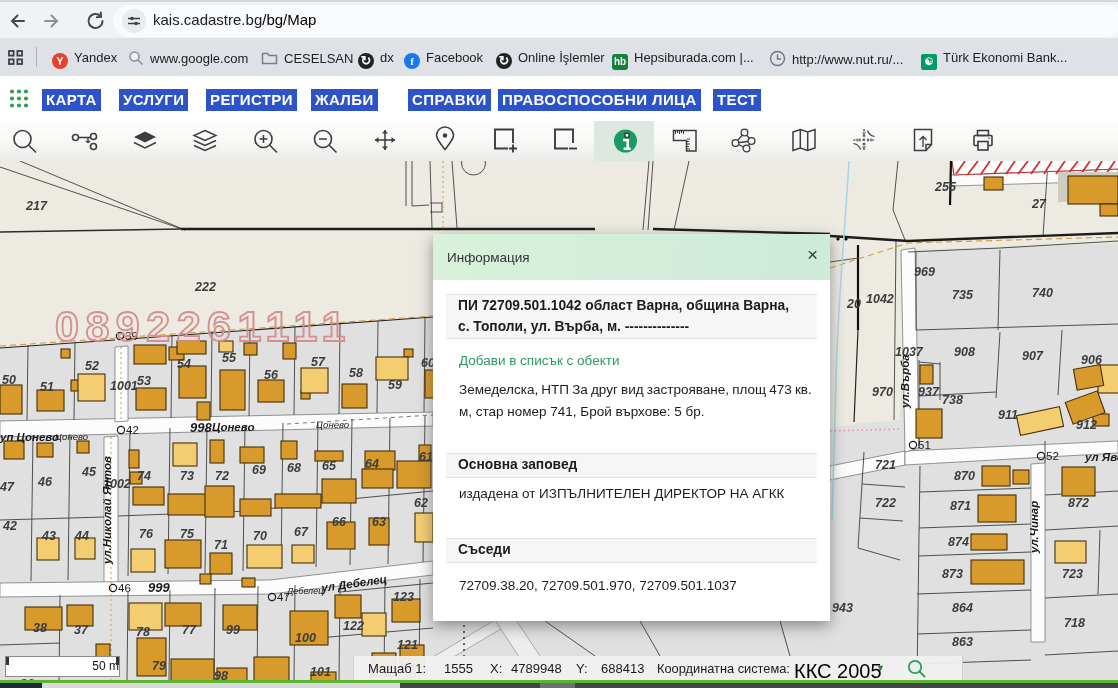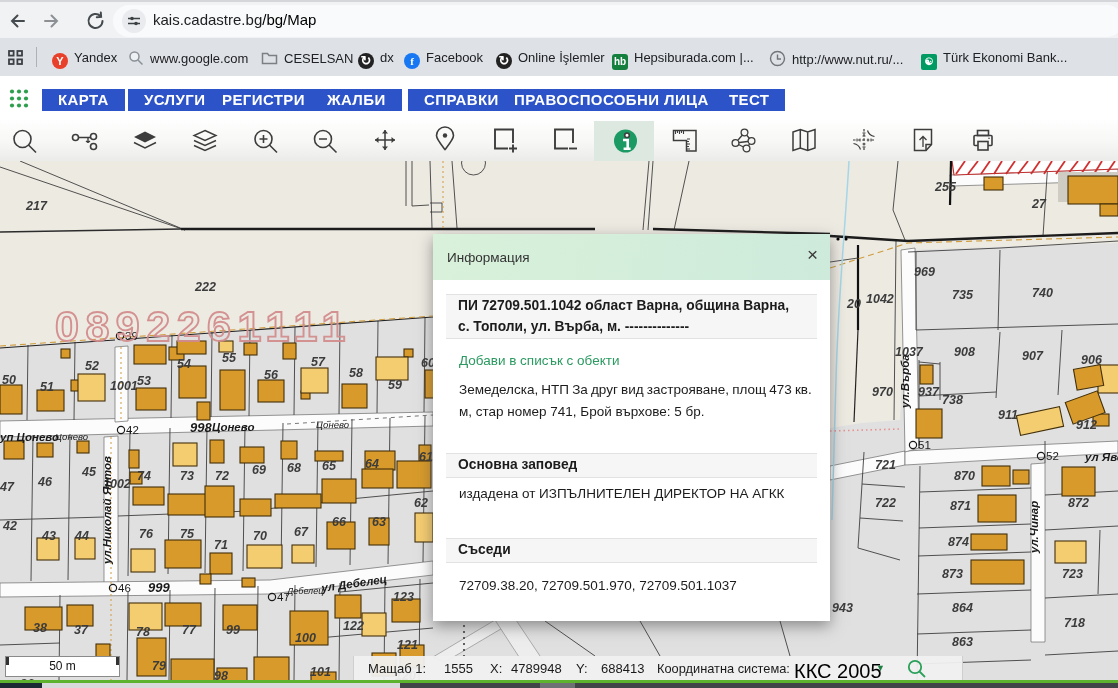--- a/index.html
+++ b/index.html
@@ -11,27 +11,27 @@
 .badge{position:absolute;left:9px;top:4px;width:24px;height:24px;border-radius:12px;background:#e9ebee}
 .url{position:absolute;left:40px;top:6px;font-size:15px;color:#202124}
 .url .gr{color:#000000}
 
 .r2{position:absolute;left:0;top:38px;width:1118px;height:38px;background:#dee1e6;font-size:13px;color:#202124}
 .bk{position:absolute;top:12px;white-space:nowrap}
 .bk svg,.bk .fv{vertical-align:-3px;margin-right:6px}
 .fv{display:inline-block;width:16px;height:16px;border-radius:8px;color:#fff;font-weight:bold;font-size:11px;text-align:center;line-height:16px}
 
 .r3{position:absolute;left:0;top:76px;width:1118px;height:44px;background:#fff}
-.nav{position:absolute;top:13px;height:22px;line-height:22px;background:#2d53c8;color:#fff;font-weight:bold;font-size:15px;padding:0 16px;letter-spacing:.4px}
+.nav{position:absolute;top:13px;height:22px;line-height:22px;background:#2d53c8;color:#fff;font-weight:bold;font-size:15px;padding:0 4px;letter-spacing:.4px}
 
 .r4{position:absolute;left:0;top:120px;width:1118px;height:41px;background:linear-gradient(#fefefe,#f7f7f5 55%,#ebebe9)}
 
 .map{position:absolute;left:0;top:161px}
 
-.scale{position:absolute;left:5px;top:656px;width:115px;height:21px;background:#fff;border:1px solid #8a8a8a;text-align:center;font-size:12px;line-height:19px;color:#111}
+.scale{position:absolute;left:5px;top:656px;width:115px;height:21px;background:#fff;border:1px solid #8a8a8a;text-align:right;font-size:12px;line-height:19px;color:#111}
 .scale:before,.scale:after{content:"";position:absolute;top:0;width:3px;height:8px;background:#333}
 .scale:before{left:0}.scale:after{right:0}
 
 .status{position:absolute;left:353px;top:656px;width:610px;height:24px;background:rgba(240,240,240,.95);font-size:13px;color:#1a1a1a;border-left:1px solid #cfcfcf;border-right:1px solid #cfcfcf}
 .status span{position:absolute;top:5px;white-space:nowrap}
 
 .popup{position:absolute;left:433px;top:234px;width:397px;height:387px;background:#ffffff;box-shadow:0 5px 14px rgba(70,70,70,.55);font-size:13.5px;color:#1c1c1c}
 .phead{position:absolute;left:0;top:0;width:397px;height:46px;background:linear-gradient(100deg,#d9f1da,#cdeadb)}
 .phead .t{position:absolute;left:14px;top:16px;font-size:13.5px;color:#333}
 .phead .x{position:absolute;right:12px;top:10px;font-size:19px;color:#3a3a3a}
@@ -384,21 +384,21 @@
         <circle cx="10" cy="3.5" r="2.1"></circle>
         <circle cx="17" cy="3.5" r="2.1"></circle>
         <circle cx="3" cy="10.5" r="2.1"></circle>
         <circle cx="10" cy="10.5" r="2.1"></circle>
         <circle cx="17" cy="10.5" r="2.1"></circle>
         <circle cx="3" cy="17.5" r="2.1"></circle>
         <circle cx="10" cy="17.5" r="2.1"></circle>
         <circle cx="17" cy="17.5" r="2.1"></circle>
       </svg>
  <span class="nav" style="left:42px">КАРТА</span>
- <span class="nav" style="left:128px">УСЛУГИ</span>
+ <span class="nav" style="left:119px">УСЛУГИ</span>
  <span class="nav" style="left:206px">РЕГИСТРИ</span>
  <span class="nav" style="left:311px">ЖАЛБИ</span>
  <span class="nav" style="left:408px">СПРАВКИ</span>
  <span class="nav" style="left:498px">ПРАВОСПОСОБНИ ЛИЦА</span>
  <span class="nav" style="left:713px">ТЕСТ</span>
 </div>
 <div class="r4">
 <svg width="1118" height="41" viewBox="0 1 1118 41" fill="none" stroke="#3d3d3d" stroke-width="1.6">
  <rect x="594" y="2" width="60" height="40" fill="#dce8e0" stroke="none"></rect>
  <g>

